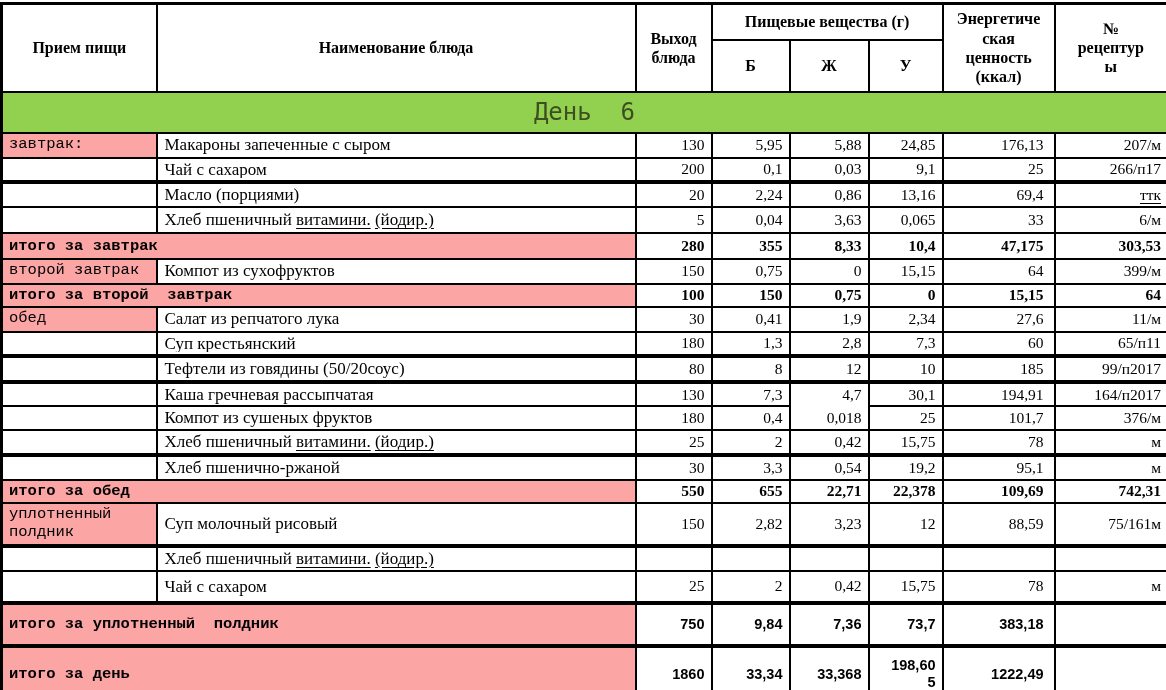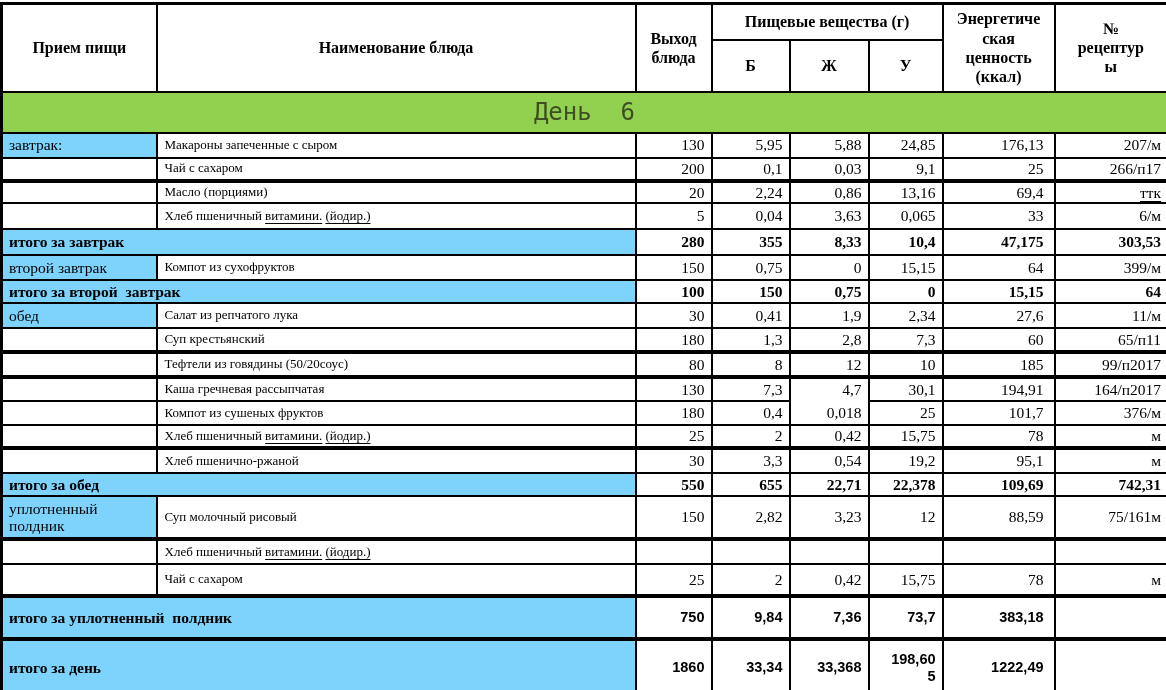--- a/index.html
+++ b/index.html
@@ -9,26 +9,26 @@
   thead th {
     font-weight:bold; font-size:16px; text-align:center;
     white-space:pre-line; line-height:1.2; padding:2px 1px; background:#fff;
   }
   tr.banner-row td {
     background:#92d050; color:#3e4e20;
     font-family:"DejaVu Sans Mono", monospace; font-size:24px;
     text-align:center; white-space:pre; line-height:27px; padding:0;
   }
   td.meal { font-size:15.5px; line-height:1.15; padding:1px 4px 1px 6px; text-align:left; }
-  td.dish { font-size:13px; line-height:1.15; padding:1px 4px 1px 7px; text-align:left;border-radius:11px; }
+  td.dish { font-size:17px; line-height:1.15; padding:1px 4px 1px 7px; text-align:left;border-radius:11px; }
   td.num  { font-size:15.5px; text-align:right; padding:1px 6px 1px 2px; white-space:pre-wrap; line-height:1.15; }
   td.en-col { padding-right:10px; }
   td.rec-col { padding-right:5px; }
   td.total-label { font-weight:bold; font-size:15.5px; padding:1px 4px 1px 6px; white-space:pre-wrap; text-align:left; }
-  .yellow { background:#7dd3fc; }
+  .yellow { background:#fca5a5;font-family:Liberation Mono, monospace; }
   tr.bold-serif td.num { font-weight:bold; }
   tr.sans td.num { font-family:"Liberation Sans", sans-serif; font-size:14.5px; font-weight:bold; }
   tr.thick > td { border-bottom-width:4px; }
   td.mb { border-bottom-style:hidden; }
   td.mt { border-top-style:hidden; }
   .sp {
     text-decoration-line:underline; text-decoration-style:wavy;
     text-decoration-color:#d20000; text-decoration-thickness:1px;
     text-underline-offset:3px;
     text-decoration:underline;

